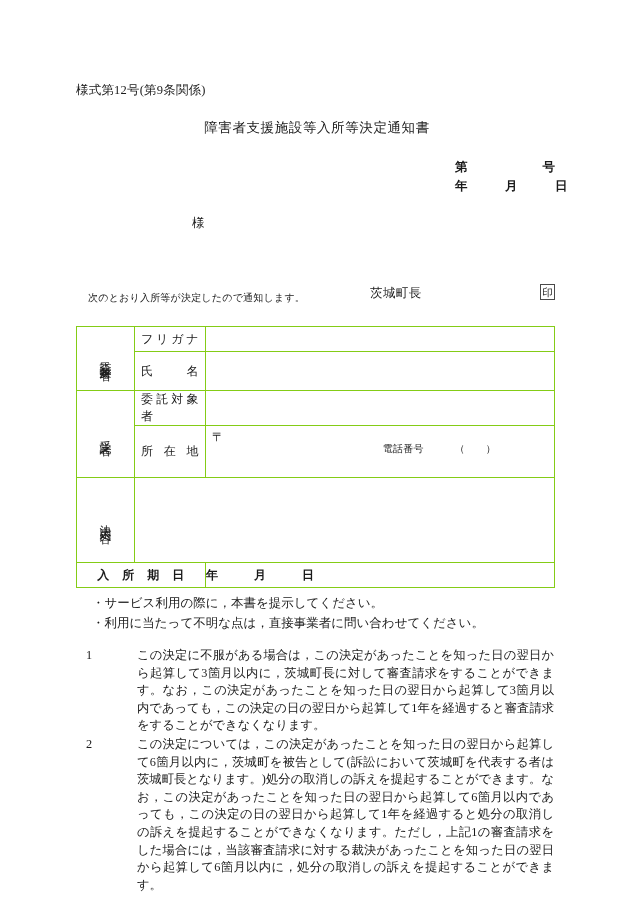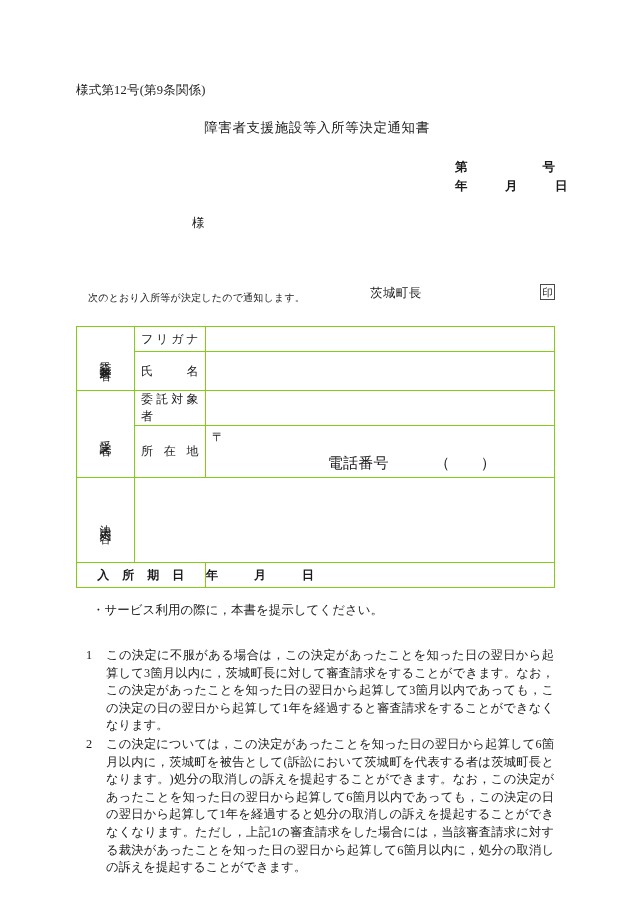--- a/index.html
+++ b/index.html
@@ -164,40 +164,39 @@
   }
   .postal-mark {
     position: absolute;
     left: 6px;
     top: 3px;
     font-size: 12px;
   }
   .phone-line {
     position: absolute;
     right: 58px;
-    bottom: 4px;
-    font-size: 15px;
+    bottom: 21px;
+    font-size: 10px;
     white-space: pre;
     letter-spacing: 0.3px;
   }
   .date-cell {
     text-align: left;
     padding-left: 110px;
     font-size: 12px;
     white-space: pre;
   }
 
   
   .bullets {
     position: absolute;
     left: 92px;
     top: 594px;
     font-size: 12.5px;
     line-height: 19.5px;
-    margin-top: 7px;
   }
   .bullets div { white-space: nowrap; }
 
   
   .notes {
     position: absolute;
     left: 86px;
     top: 647px;
     width: 468px;
     font-size: 12.3px;
@@ -212,20 +211,21 @@
   .note-num {
     position: absolute;
     left: 0;
     top: 0;
     width: 14px;
     text-align: left;
   }
   .note-body {
     display: block;
     text-indent: 0;
+    margin-left: 31px;
   }
 </style>
 </head>
 <body>
 
 <div class="page">
 
   <div class="form-no">様式第12号(第9条関係)</div>
 
   <div class="doc-title">障害者支援施設等入所等決定通知書</div>
@@ -278,20 +278,21 @@
       </tr>
       <tr class="r-date">
         <td class="hlabel" colspan="2"><span>入　所　期　日</span></td>
         <td class="field date-cell">年　　　月　　　日</td>
       </tr>
     </tbody>
   </table>
 
   <div class="bullets">
     <div>・サービス利用の際に，本書を提示してください。</div>
+    <div>・利用に当たって不明な点は，直接事業者に問い合わせてください。</div>
   </div>
 
   <div class="notes">
     <div class="note">
       <span class="note-num">1</span>
       <span class="note-body">この決定に不服がある場合は，この決定があったことを知った日の翌日から起算して3箇月以内に，茨城町長に対して審査請求をすることができます。なお，この決定があったことを知った日の翌日から起算して3箇月以内であっても，この決定の日の翌日から起算して1年を経過すると審査請求をすることができなくなります。</span>
     </div>
     <div class="note">
       <span class="note-num">2</span>
       <span class="note-body">この決定については，この決定があったことを知った日の翌日から起算して6箇月以内に，茨城町を被告として(訴訟において茨城町を代表する者は茨城町長となります。)処分の取消しの訴えを提起することができます。なお，この決定があったことを知った日の翌日から起算して6箇月以内であっても，この決定の日の翌日から起算して1年を経過すると処分の取消しの訴えを提起することができなくなります。ただし，上記1の審査請求をした場合には，当該審査請求に対する裁決があったことを知った日の翌日から起算して6箇月以内に，処分の取消しの訴えを提起することができます。</span>

